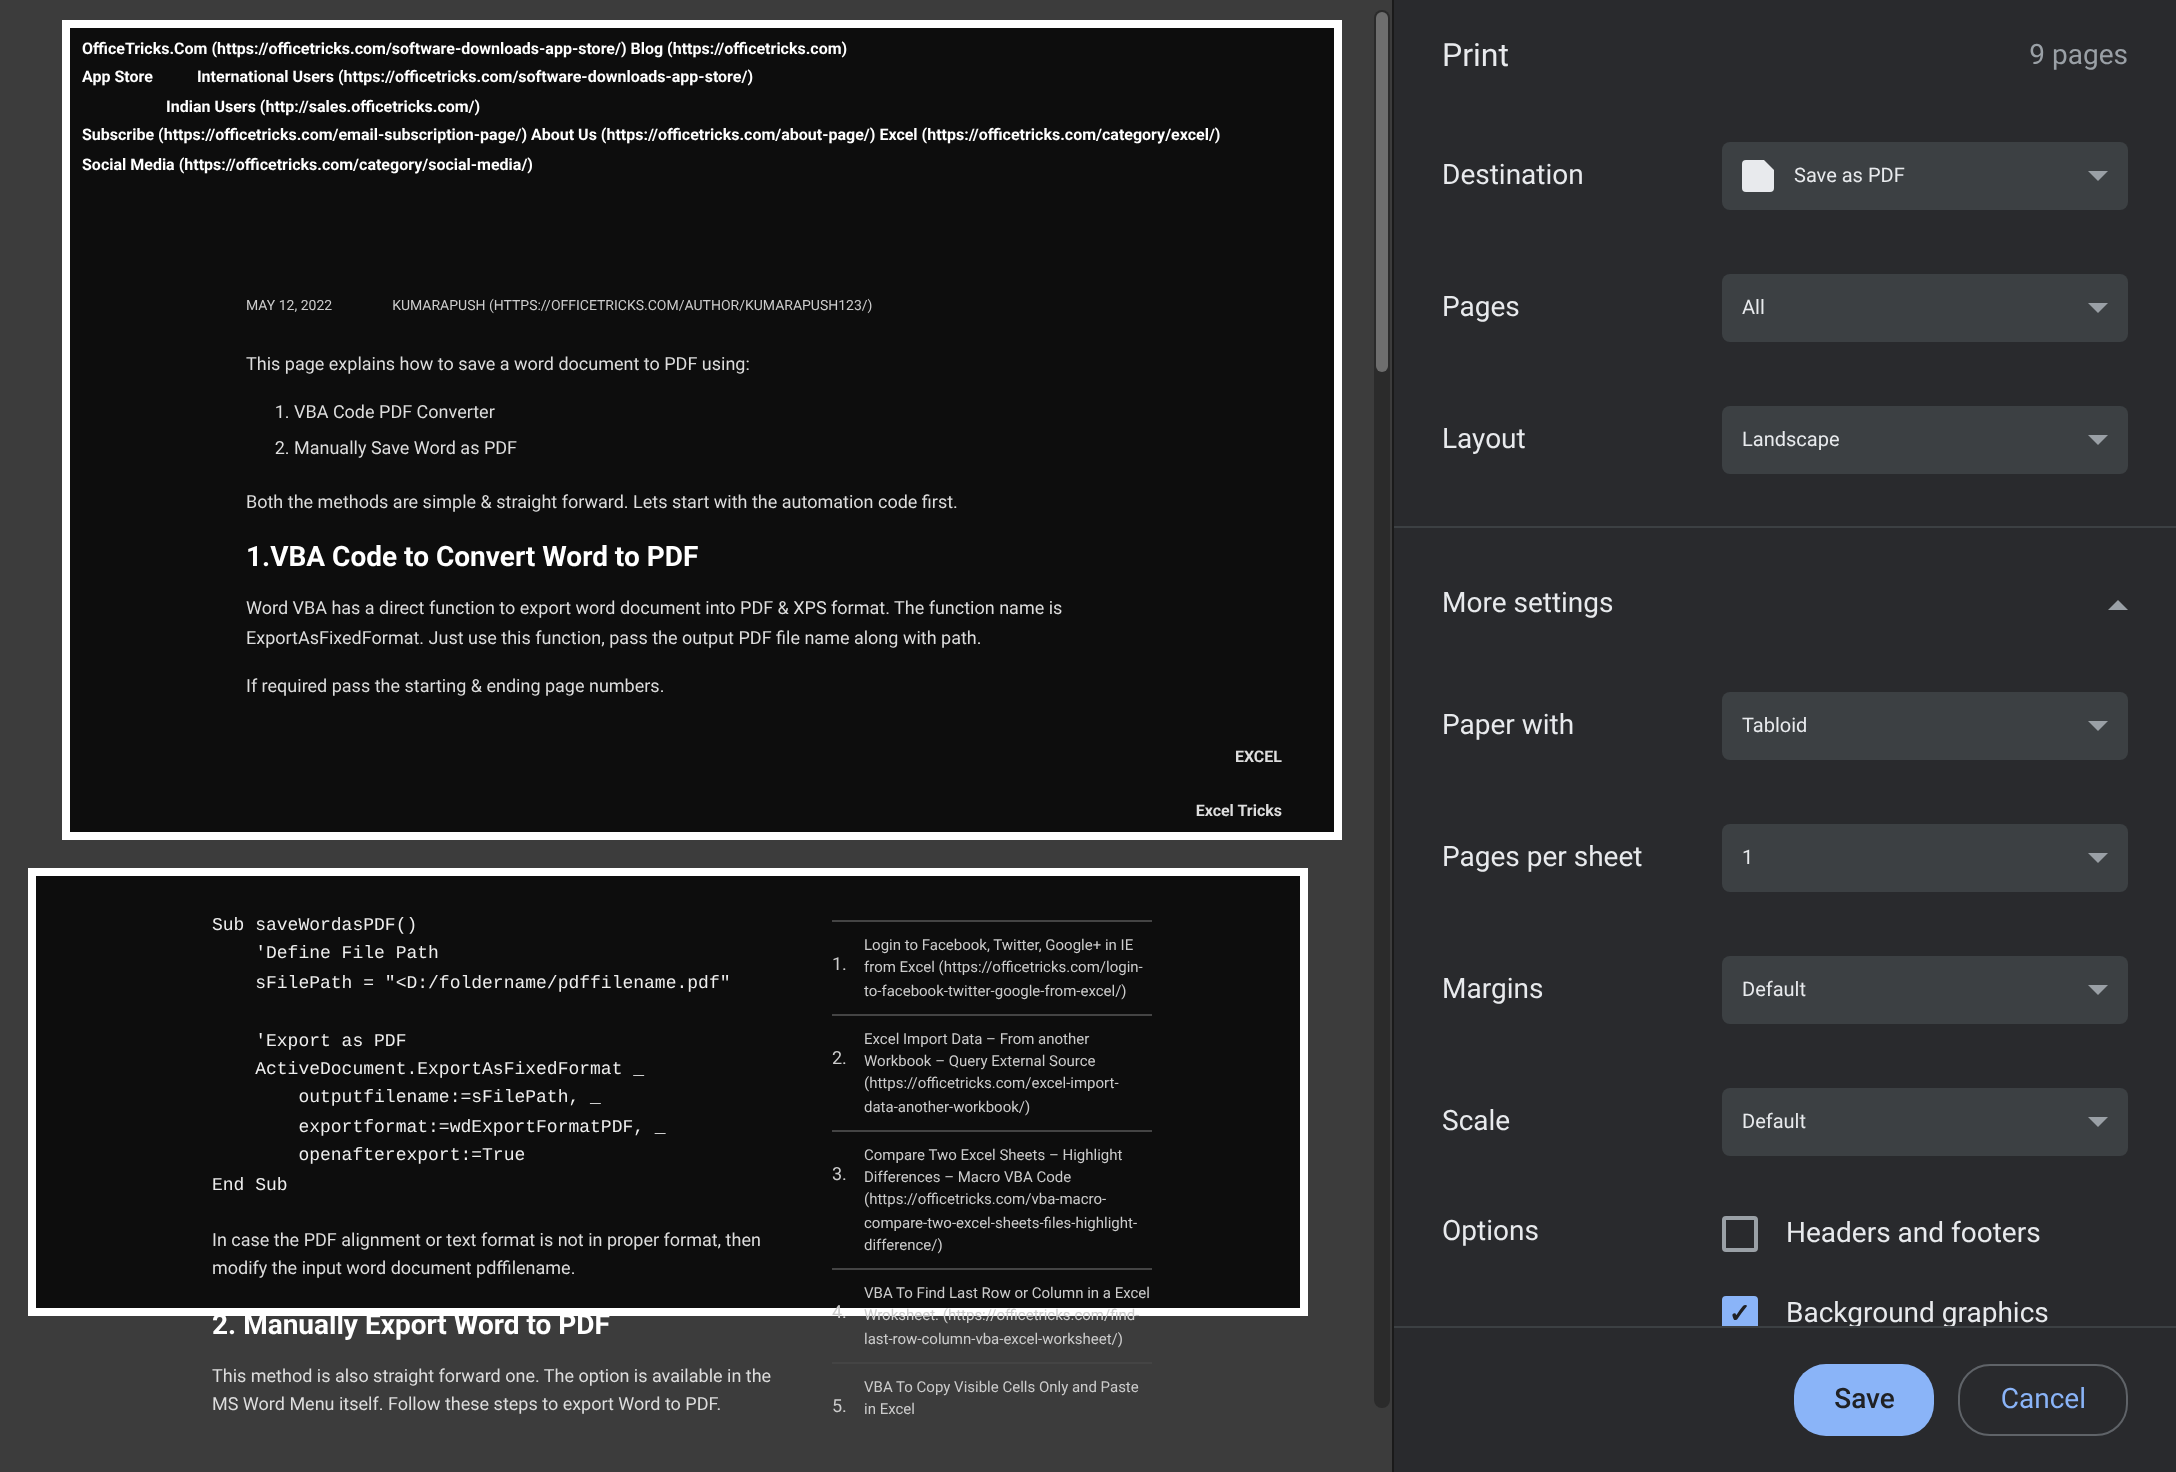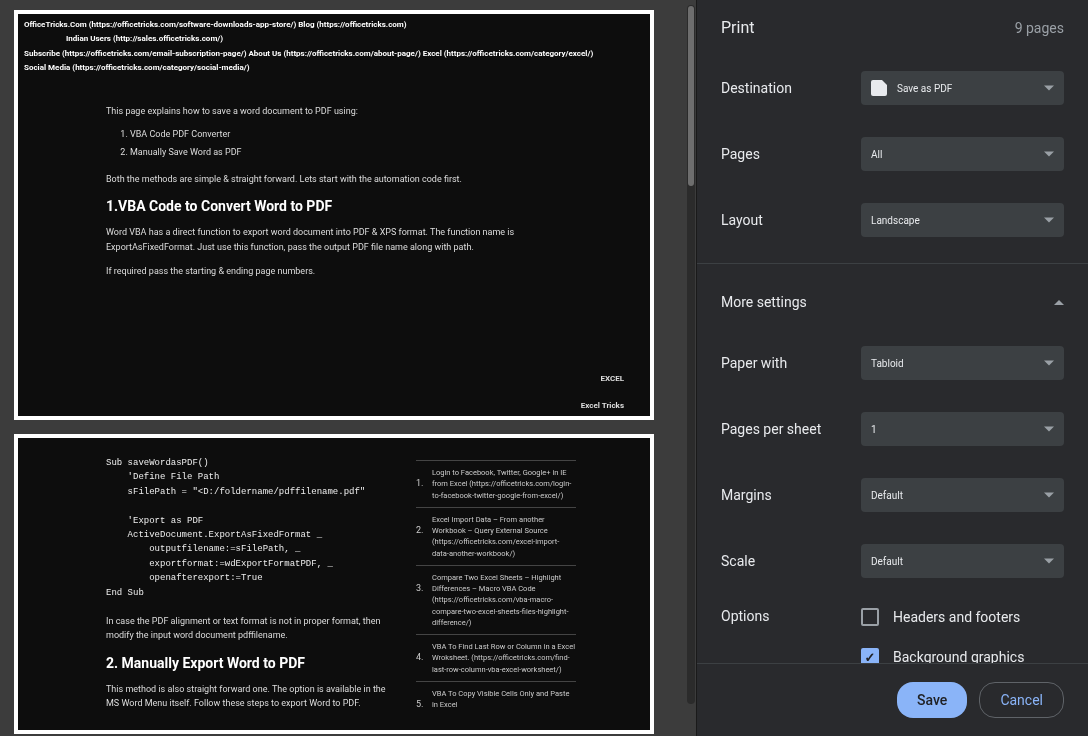--- a/index.html
+++ b/index.html
@@ -2,22 +2,22 @@
 <html><head>
 <meta charset="utf-8">
 <style>
 * { margin: 0; padding: 0; box-sizing: border-box; font-family: -apple-system, BlinkMacSystemFont, "Segoe UI", Roboto, sans-serif; }
 html, body { width: 1088px; height: 736px; overflow: hidden; background: #202124; }
 .app { display: flex; width: 100%; height: 100%; }
 .preview-area { flex: 1; background: #3c3c3c; padding: 10px 14px 0 14px; overflow: hidden; position: relative; }
 .preview-scroll { width: 8px; height: 95%; background: #2b2b2b; position: absolute; right: 1px; top: 5px; border-radius: 4px;}
 .preview-thumb { width: 6px; height: 180px; background: #6e6e6e; border-radius: 3px; margin: 1px auto 0; }
 .page { background: #0d0d0d; border: 4px solid #fff; margin-bottom: 14px; width: 640px; position: relative; }
-.page1 { height: 410px; }
-.page2 { height: 300px; }
+.page1 { height: 410px; margin-left: 17px; }
+.page2 { height: 224px; }
 .page-inner { padding: 10px 74px 10px 14px; color: #e8e8e8; font-size: 9px; line-height: 1.5; }
 .nav-links { color: #fff; font-size: 8px; font-weight: bold; line-height: 1.8; padding: 4px 6px; }
 .nav-links .indent2 { padding-left: 42px; }
 .content-body { padding: 14px 0 0 74px; }
 .meta-row { font-size: 7px; color: #ccc; margin: 30px 0 18px 0; }
 .meta-row .sep { display:inline-block; width:30px; }
 .p-text { font-size: 9px; color: #ddd; margin-bottom: 10px; line-height: 1.6; }
 .ol-list { margin: 8px 0 12px 24px; }
 .ol-list li { font-size: 9px; color: #ddd; margin-bottom: 5px; }
 .h2 { font-size: 14px; font-weight: bold; color: #fff; margin: 10px 0 8px 0; }
@@ -63,26 +63,33 @@
 
 <div class="app">
   <div class="preview-area">
     <div class="preview-scroll">
         <div class="preview-thumb"></div>
       </div>
 
     <div class="page page1">
       <div class="nav-links">
         <div>OfficeTricks.Com (https://officetricks.com/software-downloads-app-store/) Blog (https://officetricks.com)</div>
+        <div style="display:flex;">
+          <span style="padding-left:0">App Store</span>
+          <span style="padding-left:22px">International Users (https://officetricks.com/software-downloads-app-store/)</span>
+        </div>
         <div class="indent2">Indian Users (http://sales.officetricks.com/)</div>
         <div>Subscribe (https://officetricks.com/email-subscription-page/) About Us (https://officetricks.com/about-page/) Excel (https://officetricks.com/category/excel/)</div>
         <div>Social Media (https://officetricks.com/category/social-media/)</div>
       </div>
       <div class="page-inner">
         <div class="content-body">
+          <div class="meta-row">
+            <span>MAY 12, 2022</span><span class="sep"></span><span>KUMARAPUSH (HTTPS://OFFICETRICKS.COM/AUTHOR/KUMARAPUSH123/)</span>
+          </div>
           <div class="p-text">This page explains how to save a word document to PDF using:</div>
           <ol class="ol-list">
             <li>VBA Code PDF Converter</li>
             <li>Manually Save Word as PDF</li>
           </ol>
           <div class="p-text">Both the methods are simple &amp; straight forward. Lets start with the automation code first.</div>
           <div class="h2">1.VBA Code to Convert Word to PDF</div>
           <div class="p-text">Word VBA has a direct function to export word document into PDF &amp; XPS format. The function name is ExportAsFixedFormat. Just use this function, pass the output PDF file name along with path.</div>
           <div class="p-text">If required pass the starting &amp; ending page numbers.</div>
         </div>

